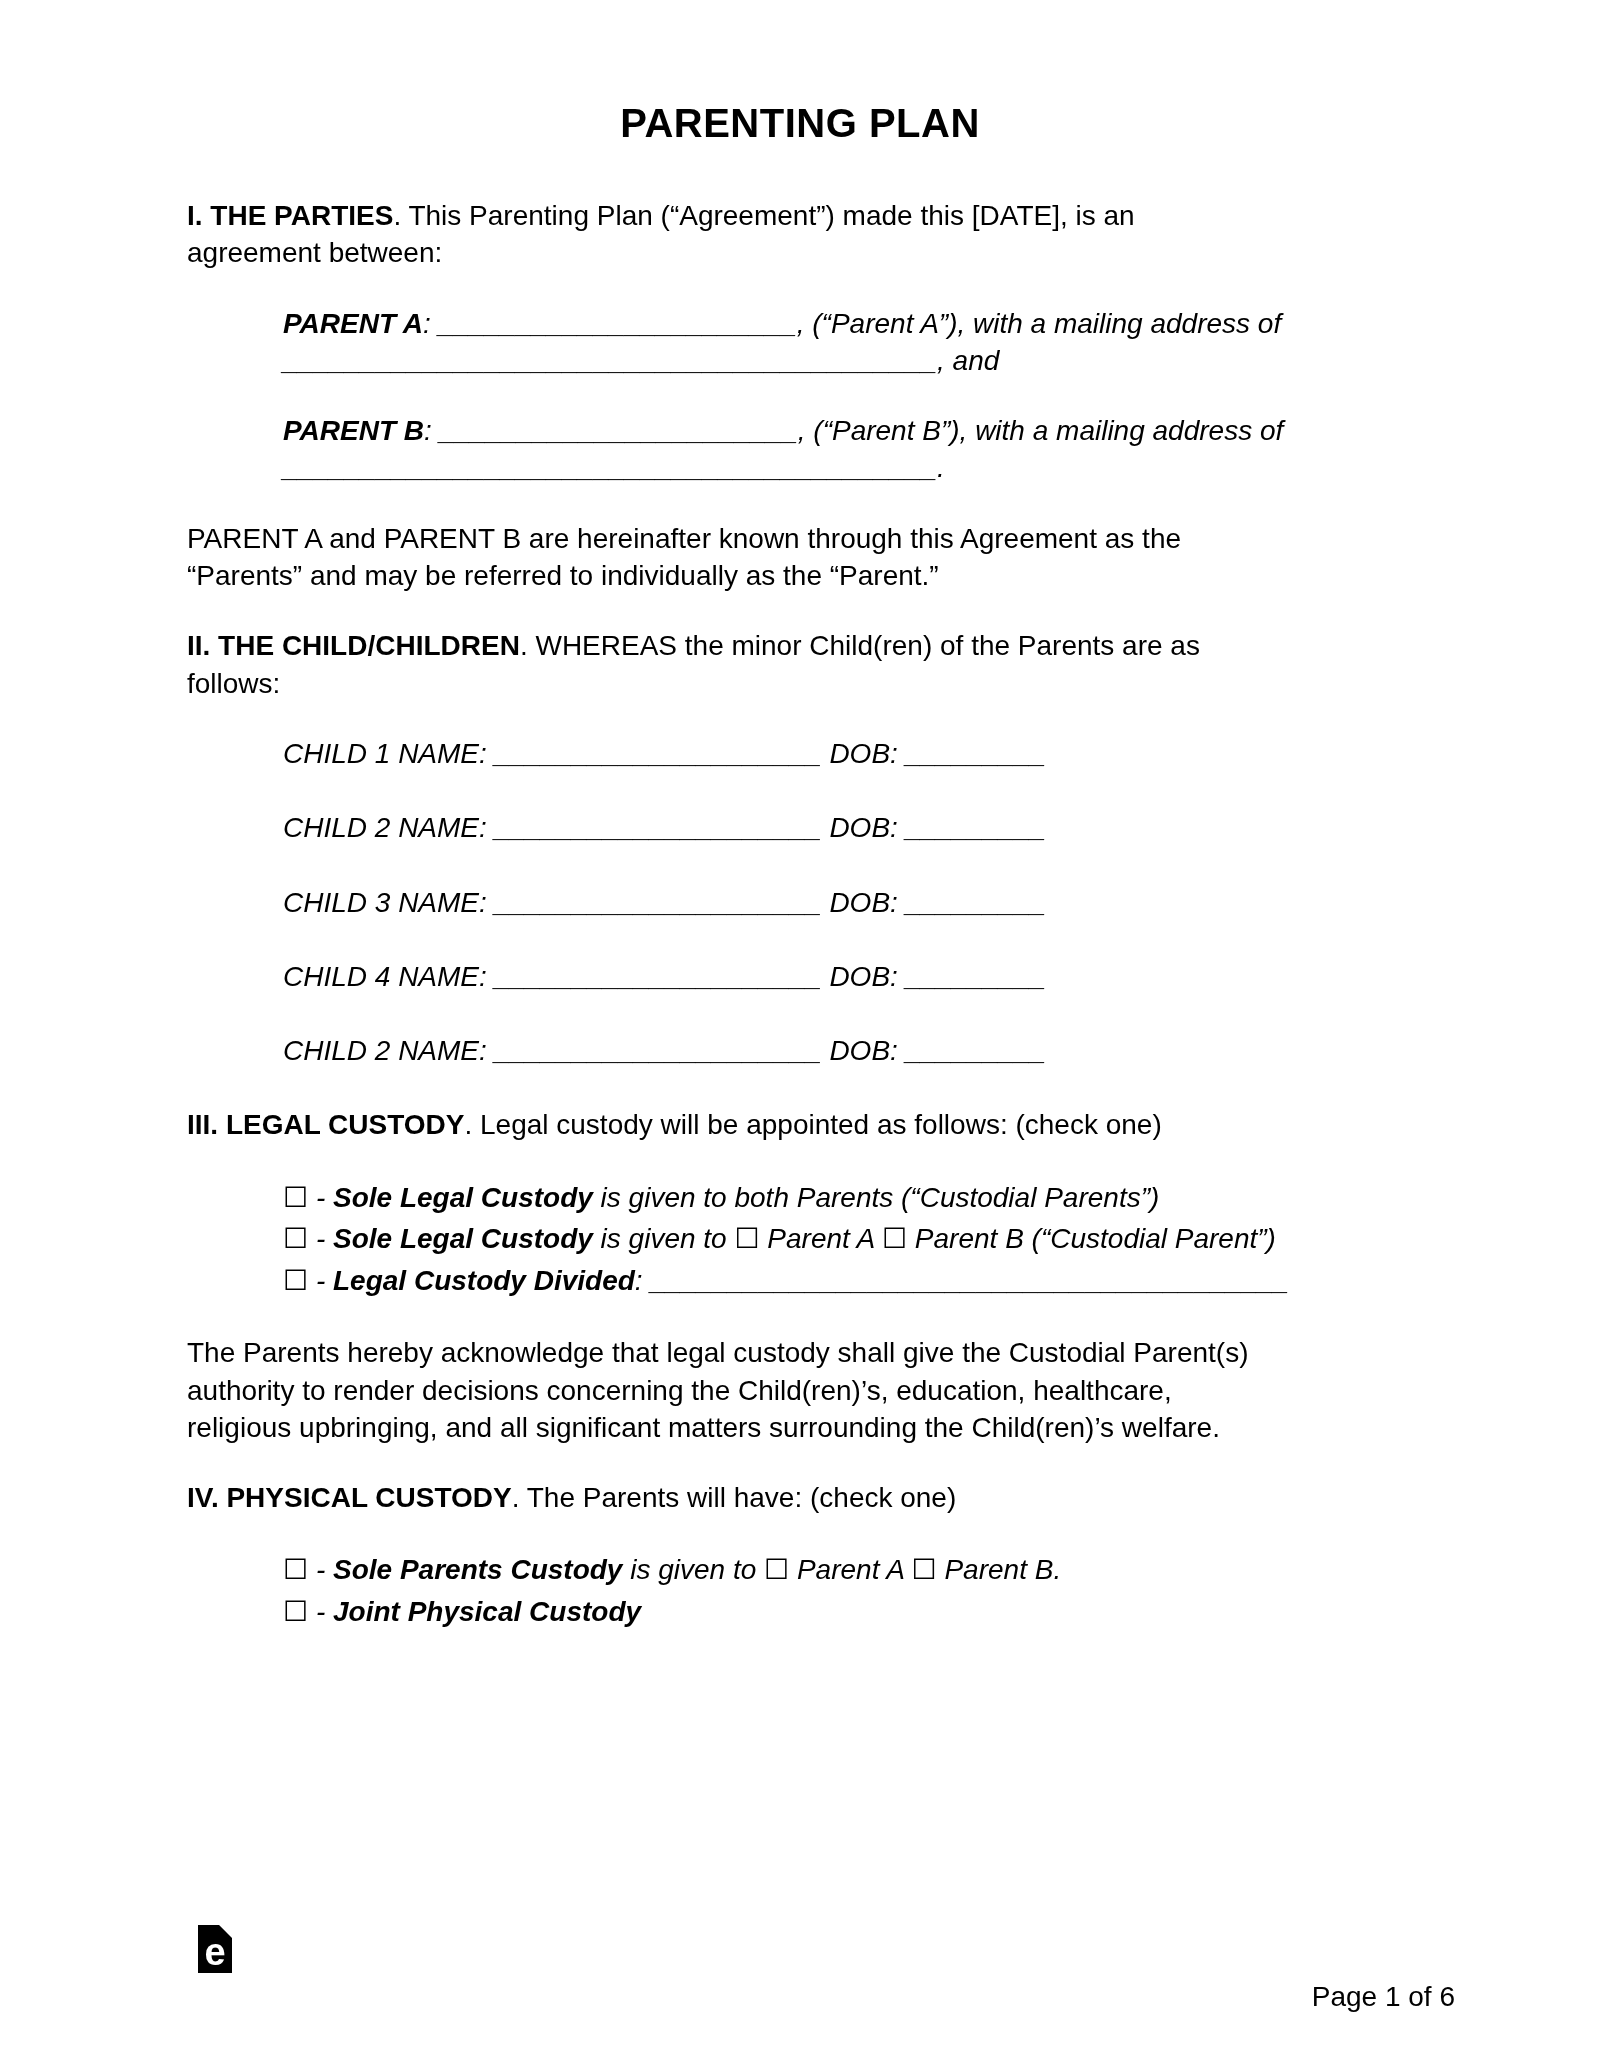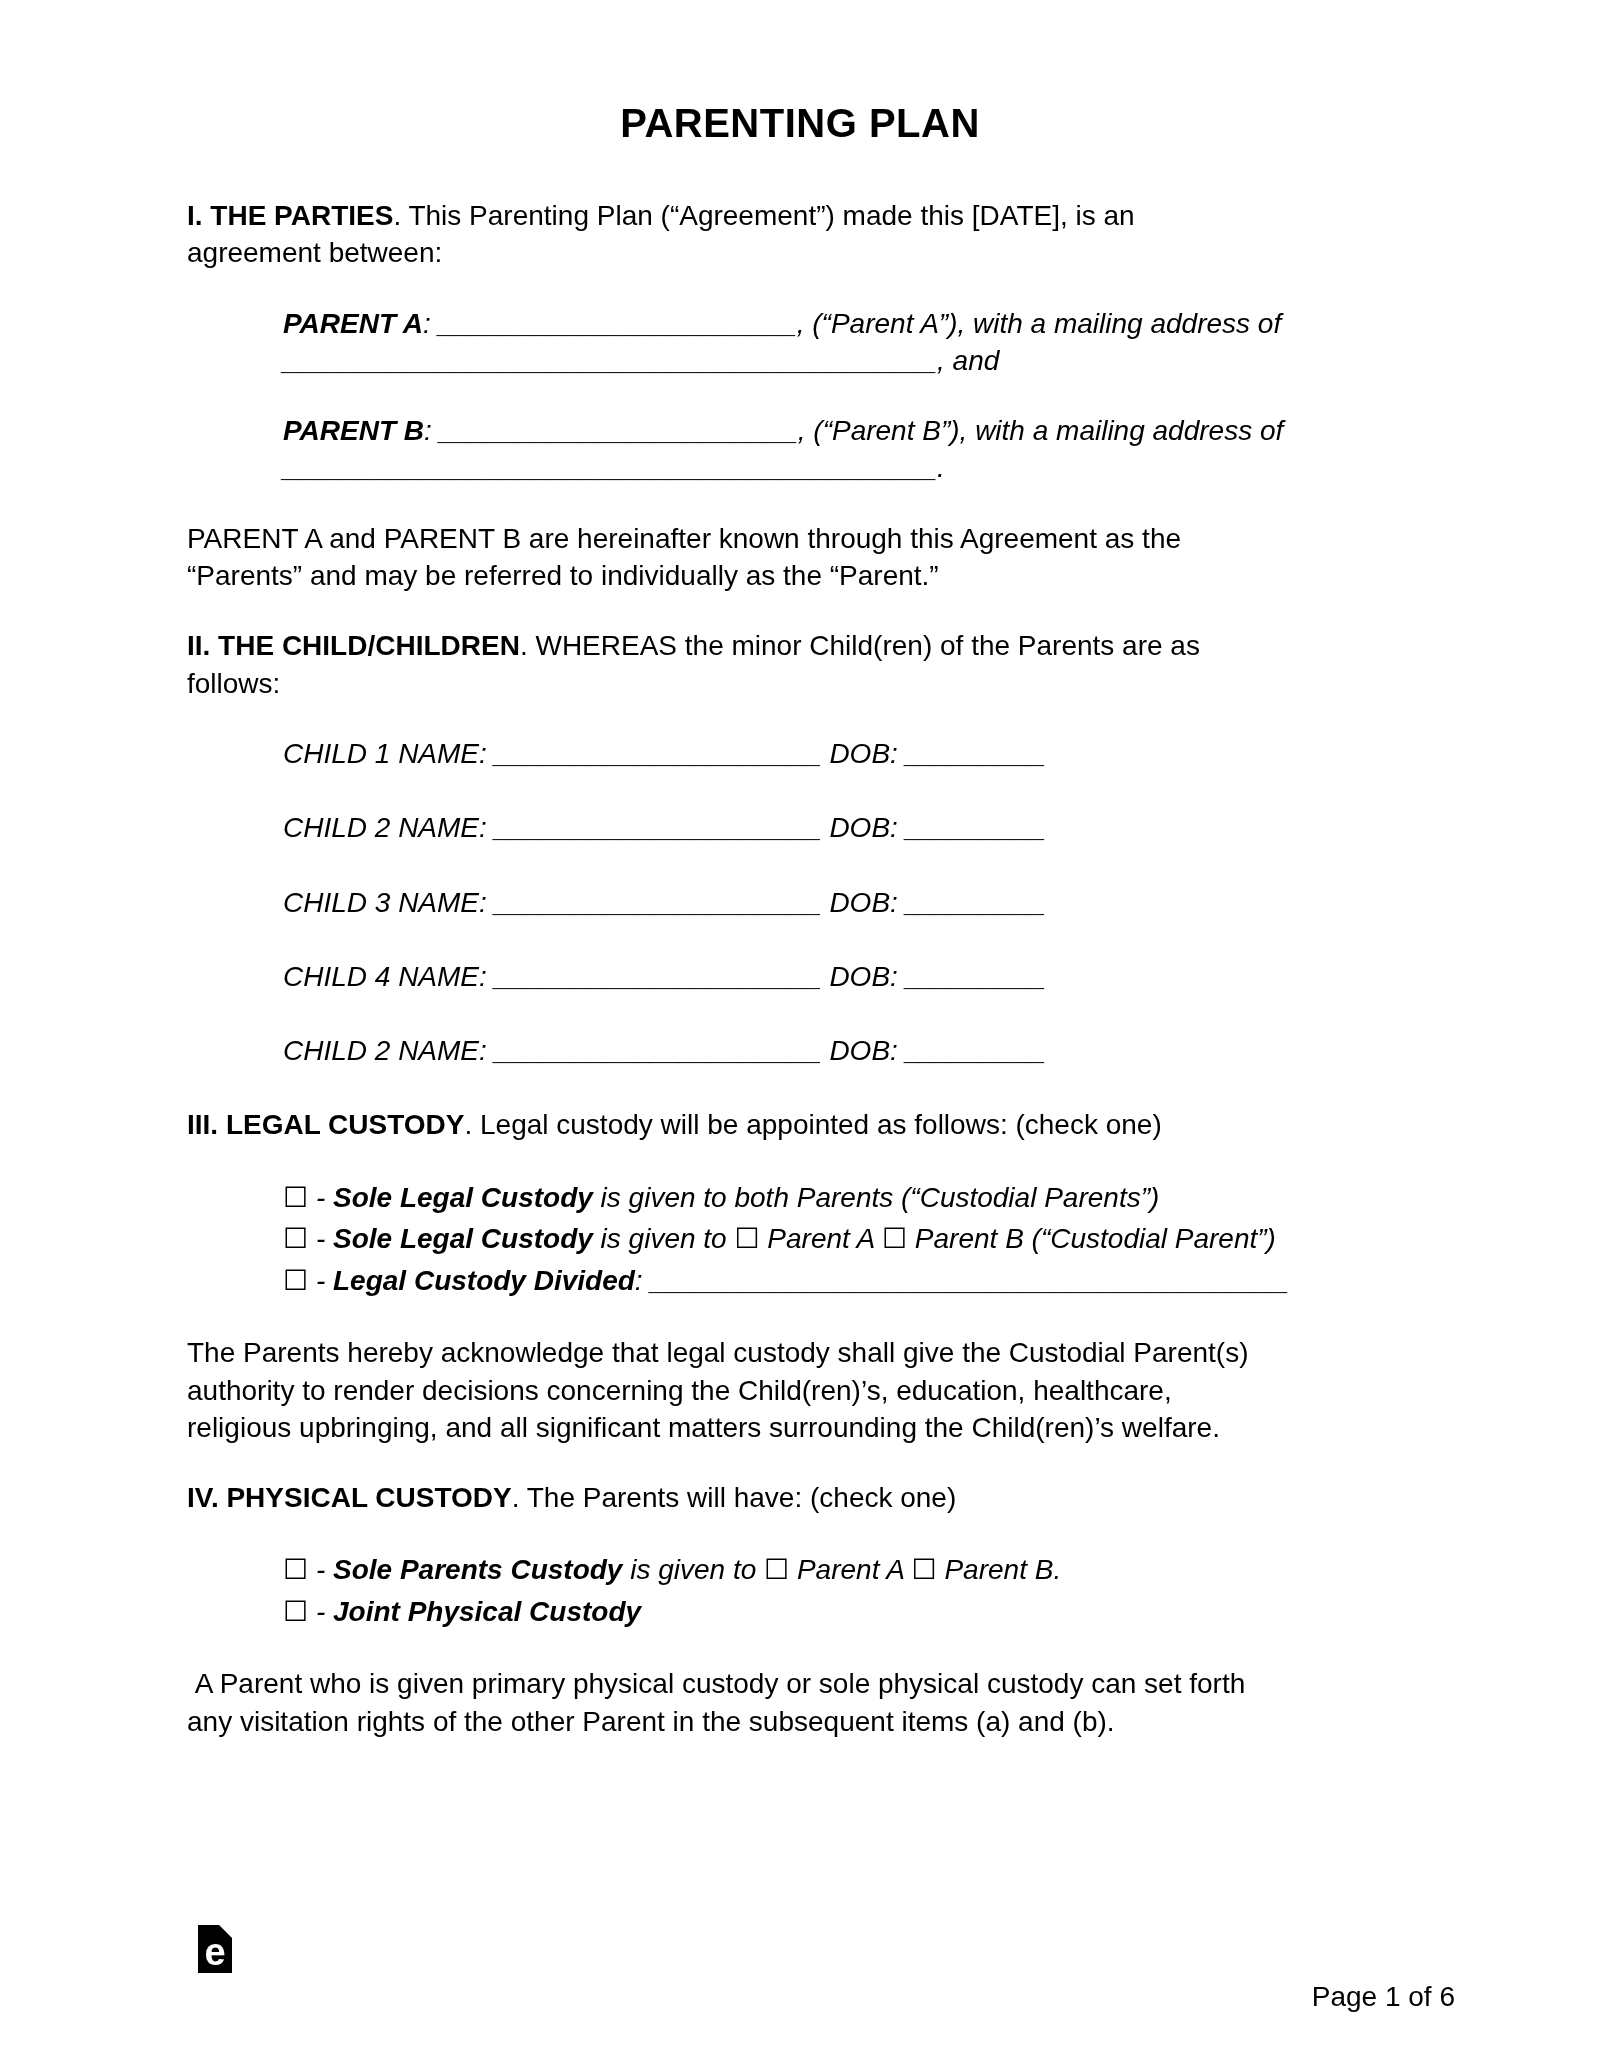--- a/index.html
+++ b/index.html
@@ -87,21 +87,19 @@
 authority to render decisions concerning the Child(ren)’s, education, healthcare,
 religious upbringing, and all significant matters surrounding the Child(ren)’s welfare.</p>
 
   <p class="para"><b>IV. PHYSICAL CUSTODY</b><span>. The Parents will have: (check one)</span></p>
 
   <div class="opts">
     <div class="opt indent"><span>☐</span><span> - </span><b>Sole Parents Custody</b><span> is given to ☐ Parent A ☐ Parent B.</span></div>
     <div class="opt indent"><span>☐</span><span> - </span><b>Joint Physical Custody</b><span></span></div>
   </div>
 
-  <p class="para"> A Parent who is given primary physical custody or sole physical custody can set forth
-any visitation rights of the other Parent in the subsequent items (a) and (b).</p>
 
   <div class="footer-logo">
       <span class="logo-e">e</span>
     </div>
   <div class="footer-page">Page 1 of 6</div>
 
 </div>
 
 </body></html>

